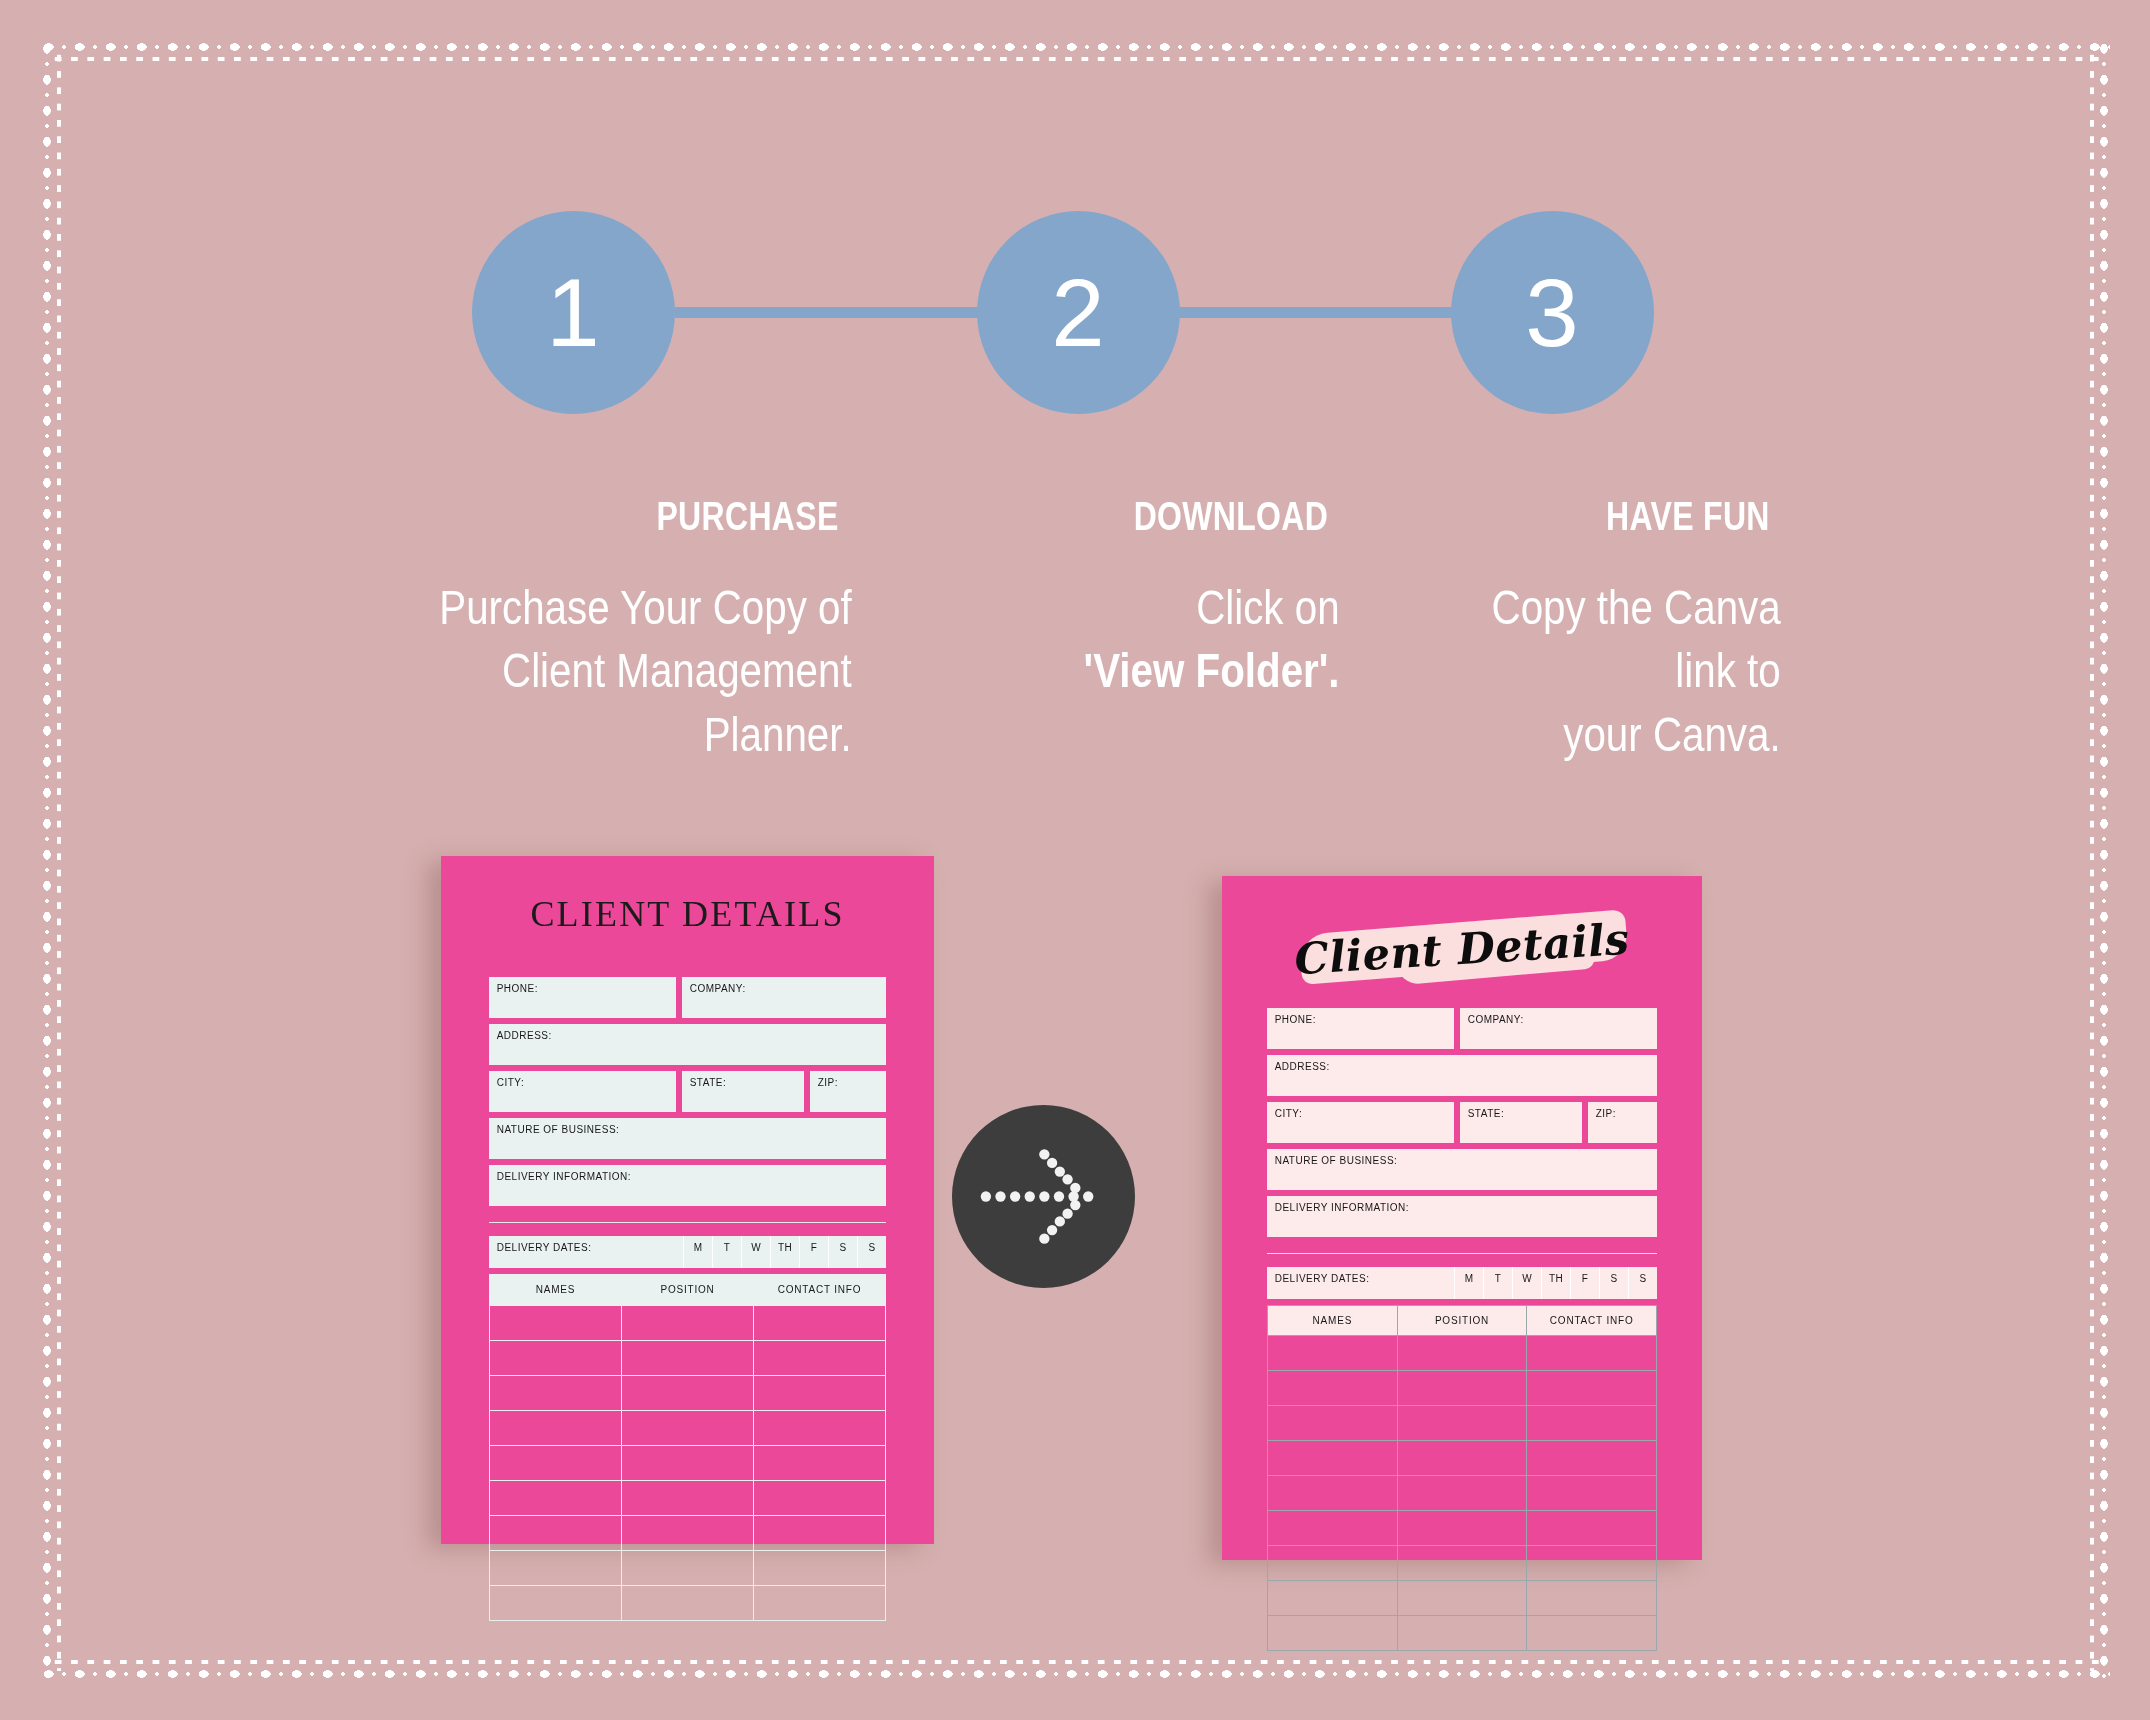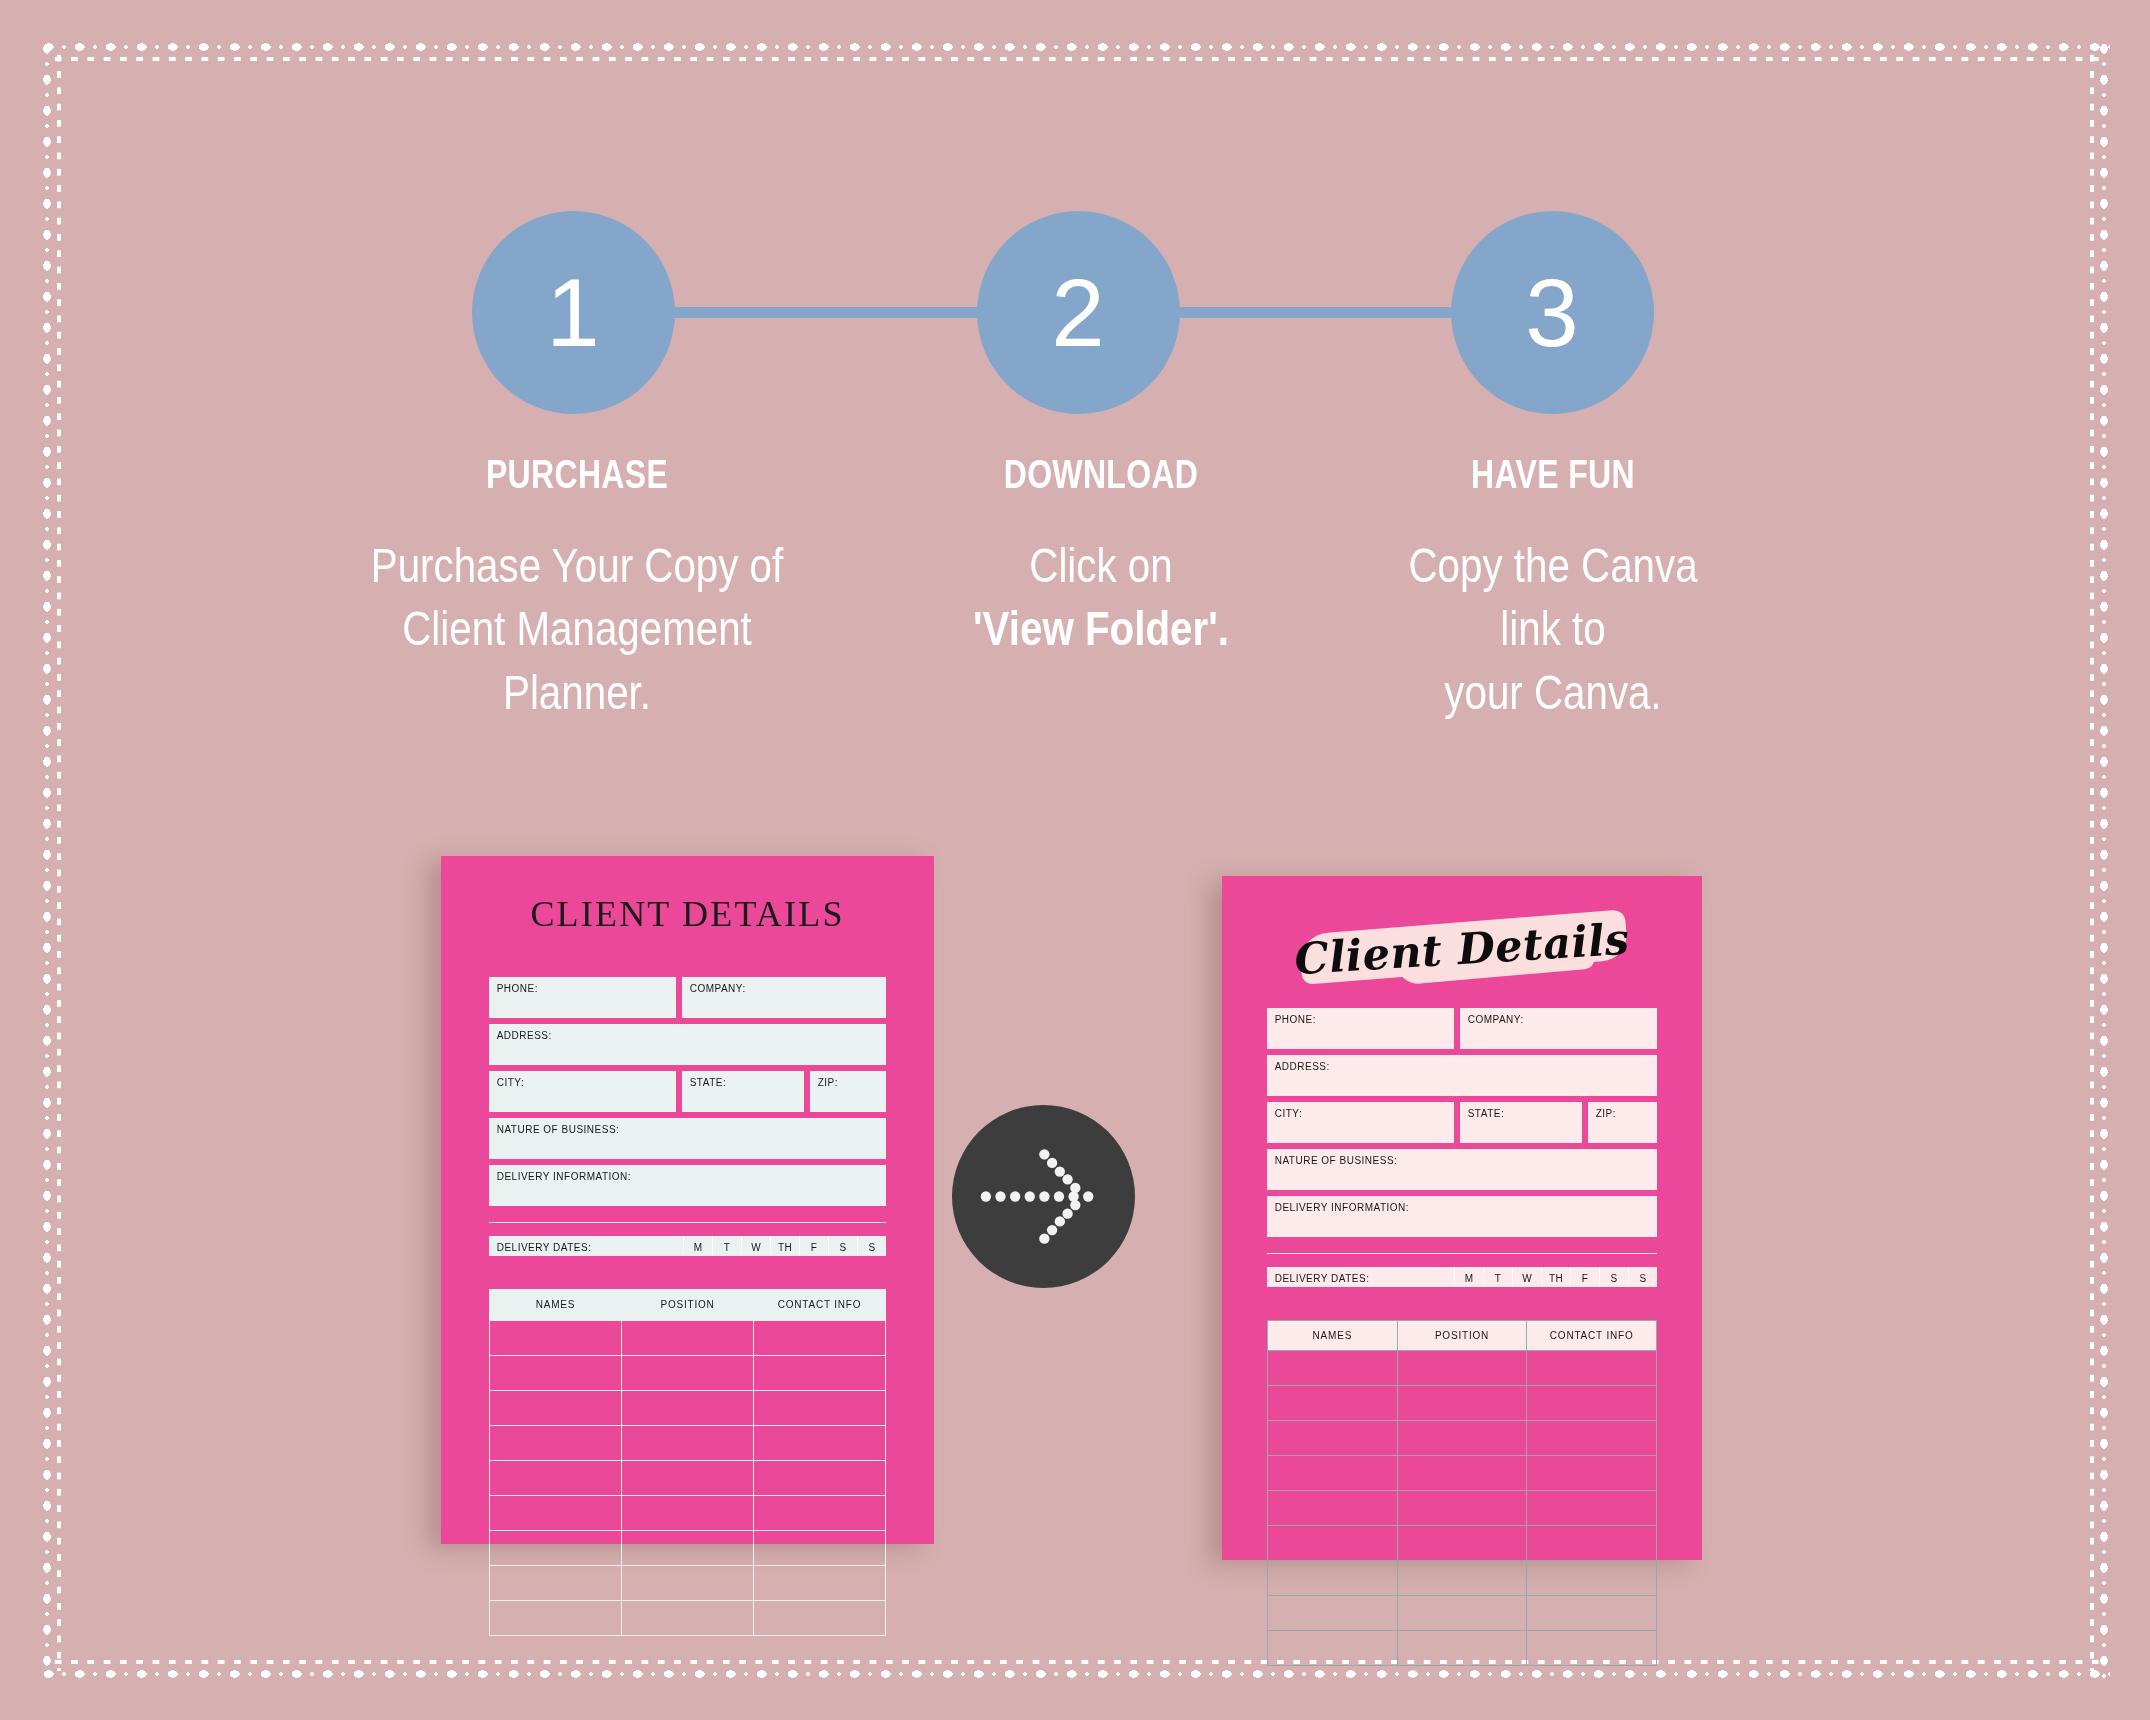--- a/index.html
+++ b/index.html
@@ -104,22 +104,23 @@
   .circle.c3 { left: 1451px; top: 0; }
 
   
   .step-cols {
     position: absolute;
     left: 0; right: 0;
     top: 454px;
   }
   .col {
     position: absolute;
-    text-align: center;
+    text-align: right;
     color: #ffffff;
+    margin-top: 42px;
   }
   .col.col1 { left: 250px; width: 654px; }
   .col.col2 { left: 817px; width: 568px; }
   .col.col3 { left: 1282px; width: 542px; }
 
   .step-title {
     font-family: "Liberation Sans", sans-serif;
     font-weight: bold;
     font-size: 40px;
     letter-spacing: 0.4px;
@@ -235,22 +236,22 @@
 
   .divider {
     height: 0.9px;
     margin: 16.3px 0 13px 0;
   }
   .doc-left .divider { background: #e4eaea; }
   .doc-right .divider { background: #f3dcdc; }
 
   .dates-row {
     display: flex;
-    height: 20px;
-    margin-bottom: 33px;
+    height: 32px;
+    margin-bottom: 6px;
   }
   .doc-left .dates-row { background: #eaf1f1; }
   .doc-right .dates-row { background: #fdeaea; }
   .dates-label {
     flex: 1 1 auto;
     line-height: 24px;
     padding-left: 7.7px;
     font-size: 10px;
     letter-spacing: 0.5px;
     color: #171717;

